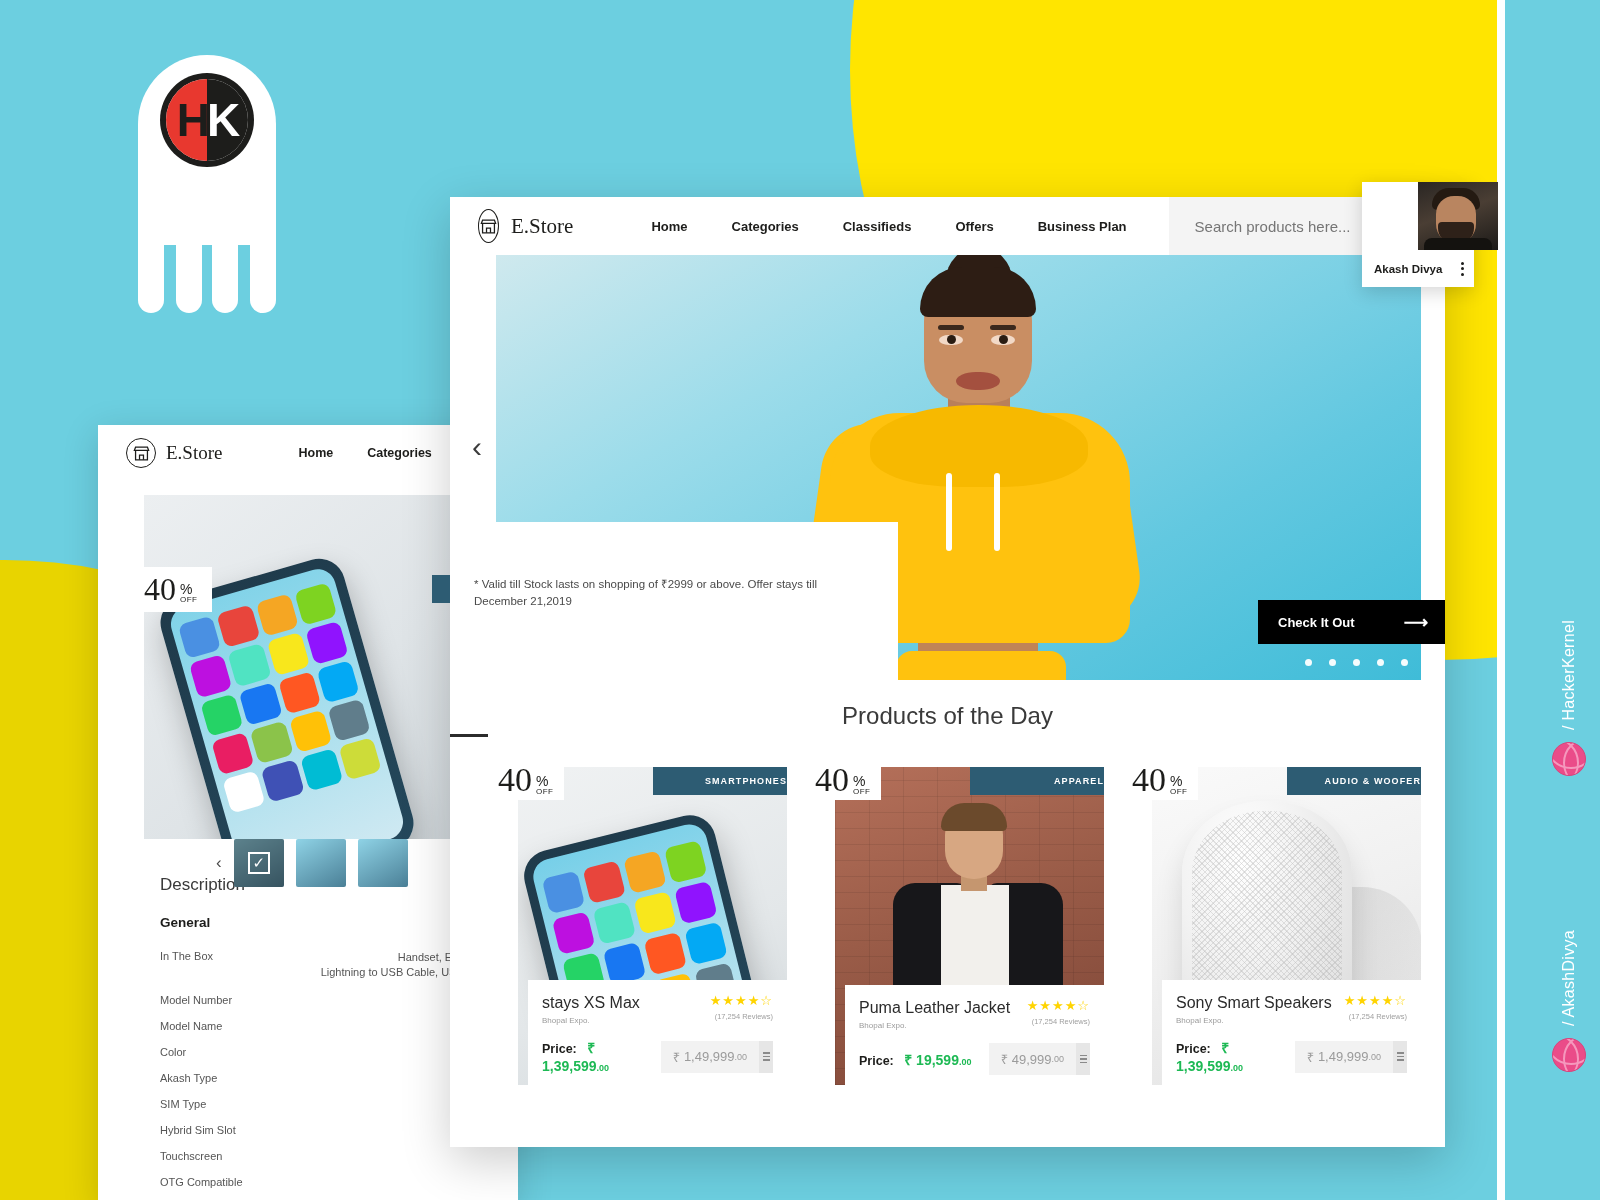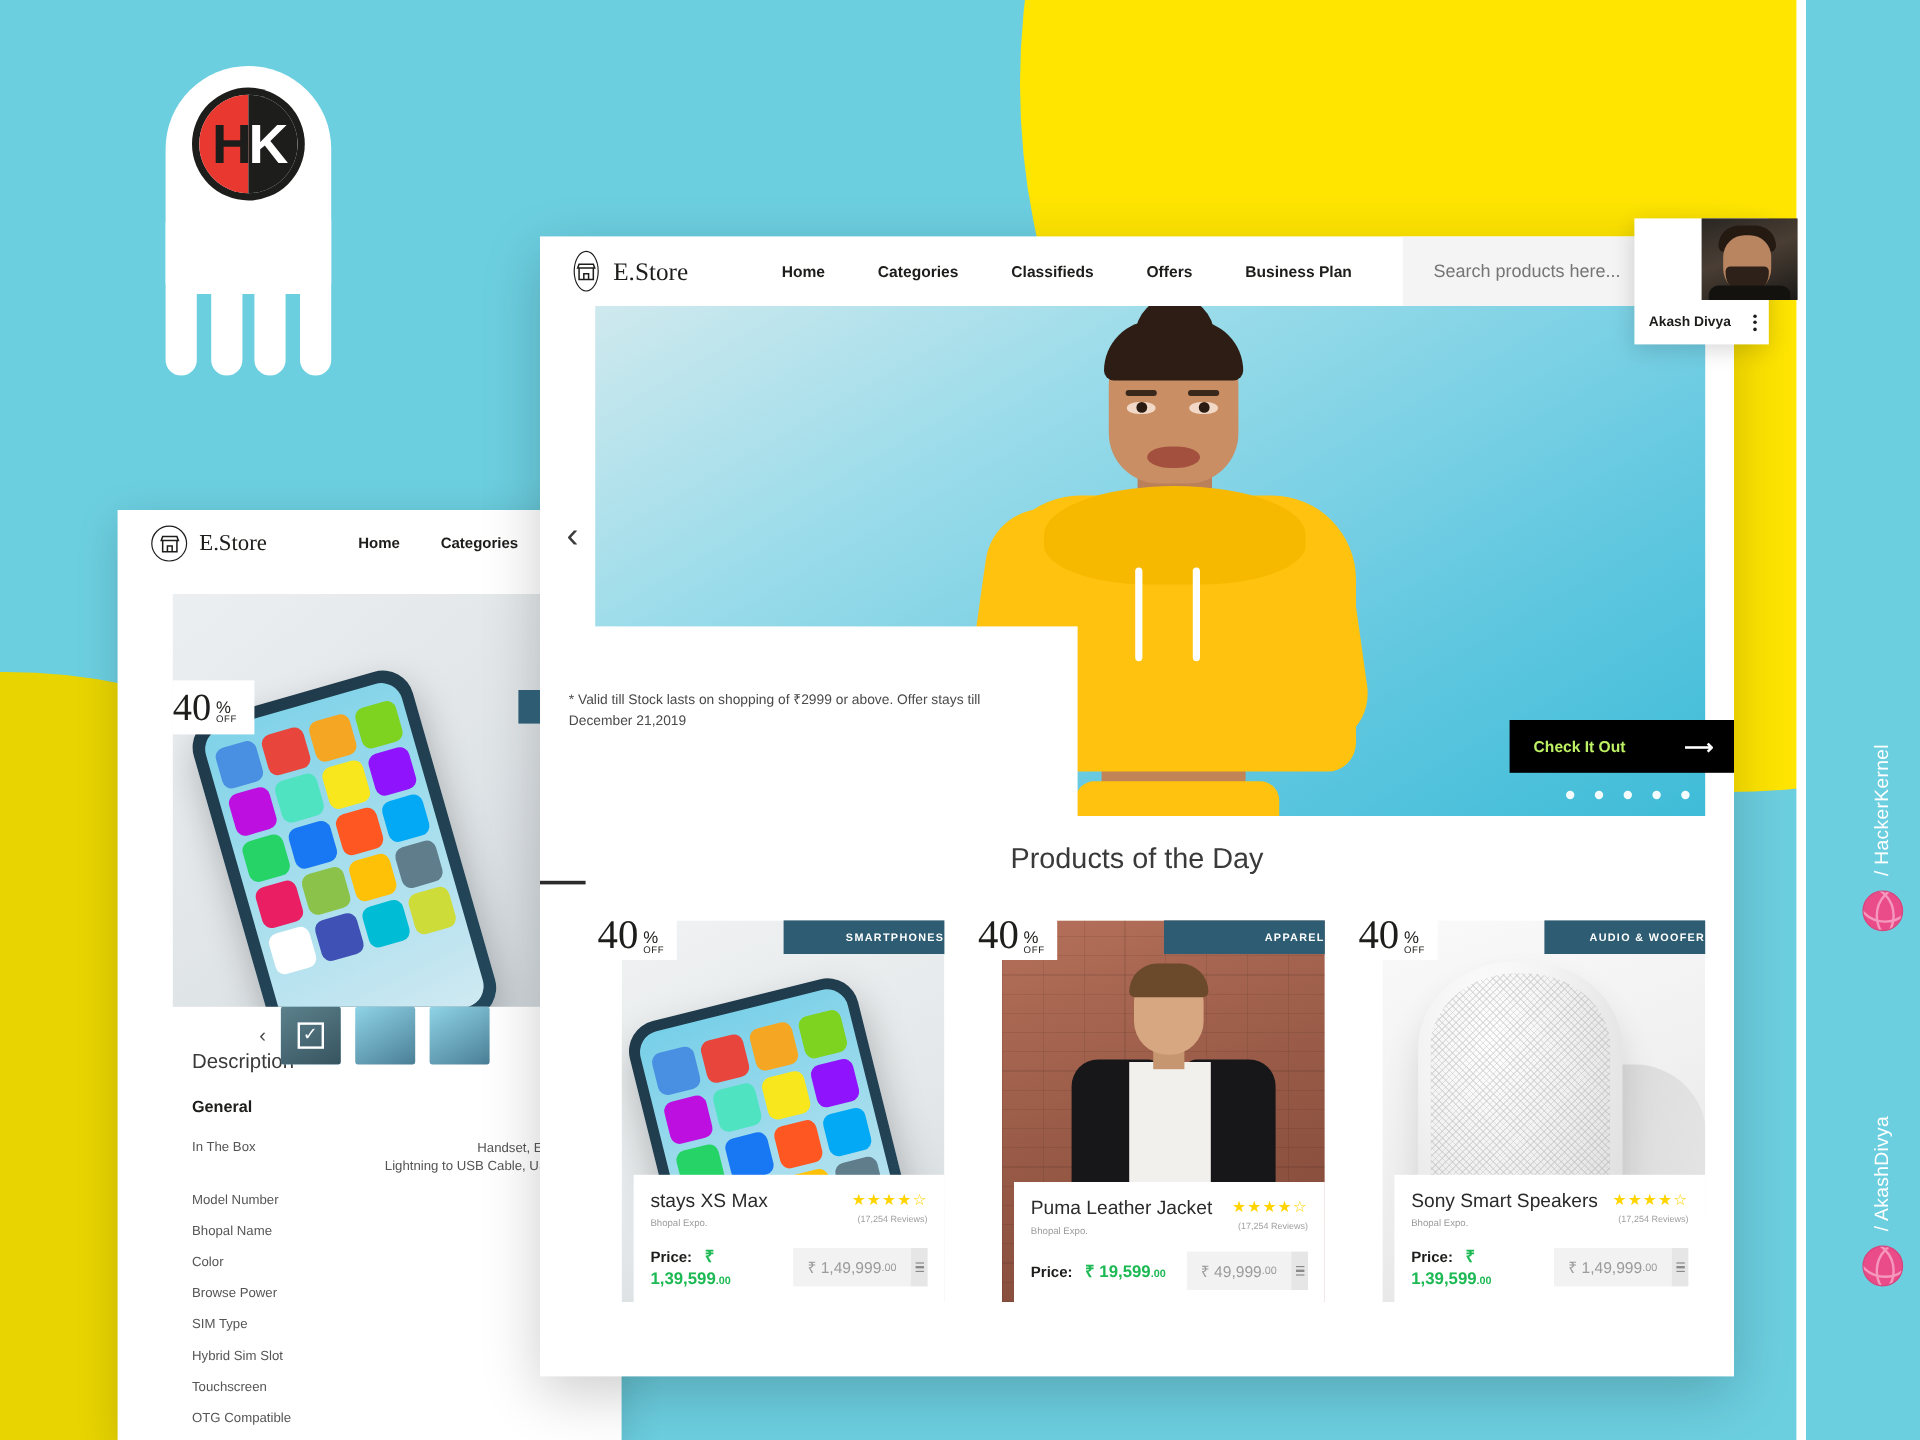--- a/index.html
+++ b/index.html
@@ -218,21 +218,21 @@
     position:absolute; left:0px; top:325px; width:448px; min-height:160px;
     background:#fff; padding:34px 30px 26px 24px; z-index:7;
   }
   .hc-title { font-size:25px; line-height:1.28; color:#3a3a3a; font-weight:normal; }
   .hc-sub { margin-top:20px; font-size:11.5px; line-height:1.5; color:#4a4a4a; }
   .cta {
     position:absolute; left:808px; top:403px; width:190px; height:44px; background:#000;
     display:flex; align-items:center; justify-content:space-between; padding:0 20px;
     z-index:8; cursor:pointer;
   }
-  .cta span { color:#bef264; font-size:13px; font-weight:bold; }
+  .cta span { color:#ffffff; font-size:13px; font-weight:bold; }
   .cta .arr { color:#fff; font-size:17px; }
   .dots { position:absolute; left:855px; top:462px; display:flex; gap:17px; z-index:8; }
   .dot { width:7px; height:7px; border-radius:50%; background:#ffffff; opacity:.95; }
   .dot.active { background:#ffffff; }
 
   
   .pod-title-wrap { position:absolute; left:0; top:505px; width:100%; text-align:center; }
   .pod-title { font-size:24px; color:#3a3a3a; font-weight:normal; position:relative; display:inline-block; }
   .pod-underline { position:absolute; left:-6px; bottom:-7px; width:44px; height:3px; background:#2b2b2b; }
 
@@ -429,29 +429,29 @@
       <div class="spec-row">
         <div class="spec-key">In The Box</div>
         <div class="spec-val" style="white-space:pre-line;">Handset, EarPods w
 Lightning to USB Cable, USB Power</div>
       </div>
       <div class="spec-row">
           <div class="spec-key">Model Number</div>
           <div class="spec-val"></div>
         </div>
       <div class="spec-row">
-          <div class="spec-key">Bhopal Name</div>
+          <div class="spec-key">Model Name</div>
           <div class="spec-val"></div>
         </div>
       <div class="spec-row">
           <div class="spec-key">Color</div>
           <div class="spec-val"></div>
         </div>
       <div class="spec-row">
-          <div class="spec-key">Browse Power</div>
+          <div class="spec-key">Akash Type</div>
           <div class="spec-val"></div>
         </div>
       <div class="spec-row">
           <div class="spec-key">SIM Type</div>
           <div class="spec-val"></div>
         </div>
       <div class="spec-row">
           <div class="spec-key">Hybrid Sim Slot</div>
           <div class="spec-val"></div>
         </div>

